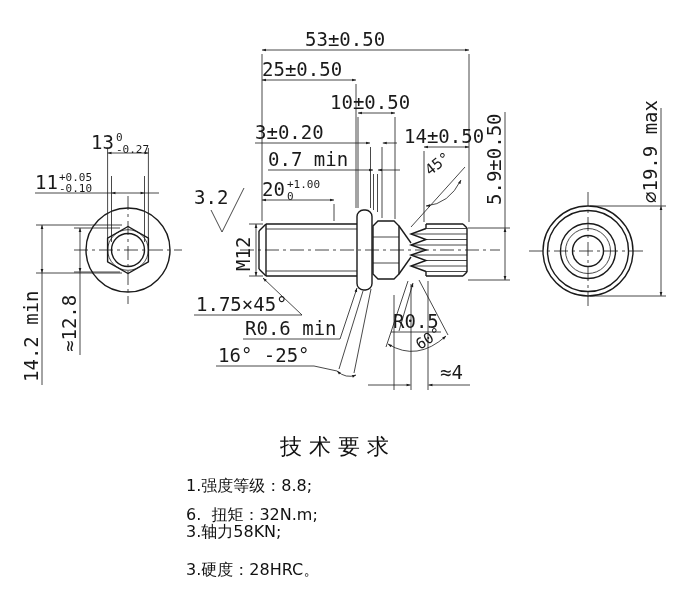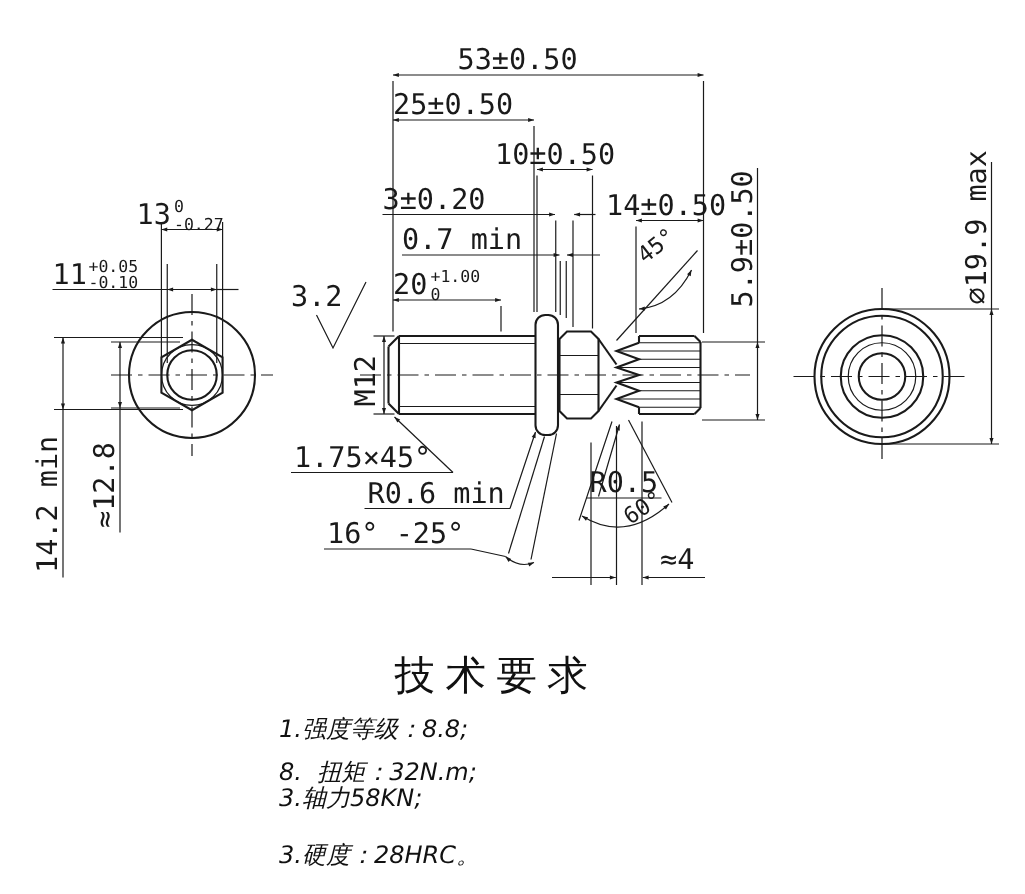--- a/index.html
+++ b/index.html
@@ -7,22 +7,22 @@
         font-family:"DejaVu Sans", sans-serif;}
   svg{position:absolute;left:0;top:0;}
   svg text{fill:#1a1a1a;font-family:"DejaVu Sans Mono", monospace;}
   .dim{font-size:19px;}
   .dimS{font-size:11px;}
   .dimM{font-size:15px;}
   .ln{stroke:#1a1a1a;stroke-width:1.4;fill:none;}
   .tn{stroke:#1a1a1a;stroke-width:0.8;fill:none;}
   .cl{stroke:#1a1a1a;stroke-width:0.8;fill:none;stroke-dasharray:14 4 3 4;}
   .tech{position:absolute;left:0;top:420px;width:683px;color:#111;}
-  .tech-title{position:absolute;left:263px;top:12px;font-size:27px;letter-spacing:7px;white-space:pre;}
-  .tech-item{position:absolute;left:186px;font-size:16px;white-space:pre;font-style:italic;}
+  .tech-title{position:absolute;left:280px;top:12px;font-size:22px;letter-spacing:7px;white-space:pre;}
+  .tech-item{position:absolute;left:186px;font-size:16px;white-space:pre;}
 </style>
 </head>
 <body>
 
 <div class="page">
 <svg width="683" height="596" viewBox="0 0 683 596">
   <defs>
     <marker id="arr" viewBox="0 0 10 10" refX="9.8" refY="5" markerWidth="14" markerHeight="5" orient="auto-start-reverse" markerUnits="strokeWidth">
       <path d="M0,1.6 L10,5 L0,8.4 z" fill="#1a1a1a"></path>
     </marker>
@@ -246,17 +246,17 @@
     <line class="tn" x1="590" y1="296" x2="666" y2="296"></line>
     <line class="tn" x1="661" y1="206" x2="661" y2="296" marker-start="url(#arr)" marker-end="url(#arr)"></line>
     <line class="tn" x1="661" y1="206" x2="661" y2="108"></line>
     <text class="dim" transform="translate(657,203) rotate(-90)">∅19.9 max</text>
   </g>
 </svg>
 
   <div class="tech">
     <div class="tech-title">技术要求</div>
     <div class="tech-item" style="top:56px">1.强度等级：8.8;</div>
-    <div class="tech-item" style="top:85px">8.  扭矩：32N.m;</div>
+    <div class="tech-item" style="top:85px">6.  扭矩：32N.m;</div>
     <div class="tech-item" style="top:102px">3.轴力58KN;</div>
     <div class="tech-item" style="top:140px">3.硬度：28HRC。</div>
   </div>
 </div>
 
 </body></html>

